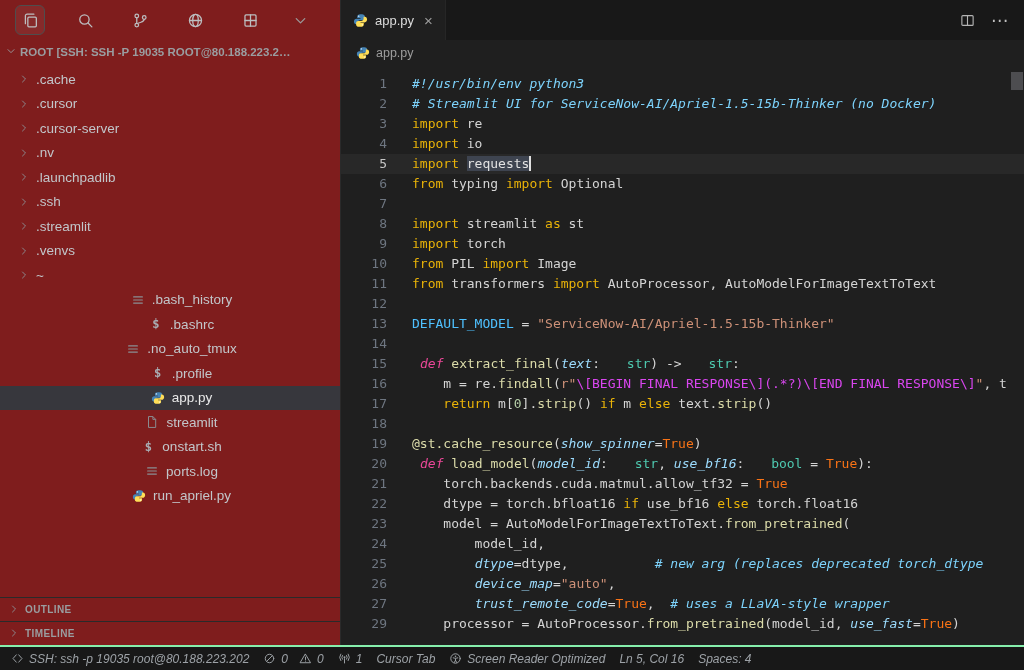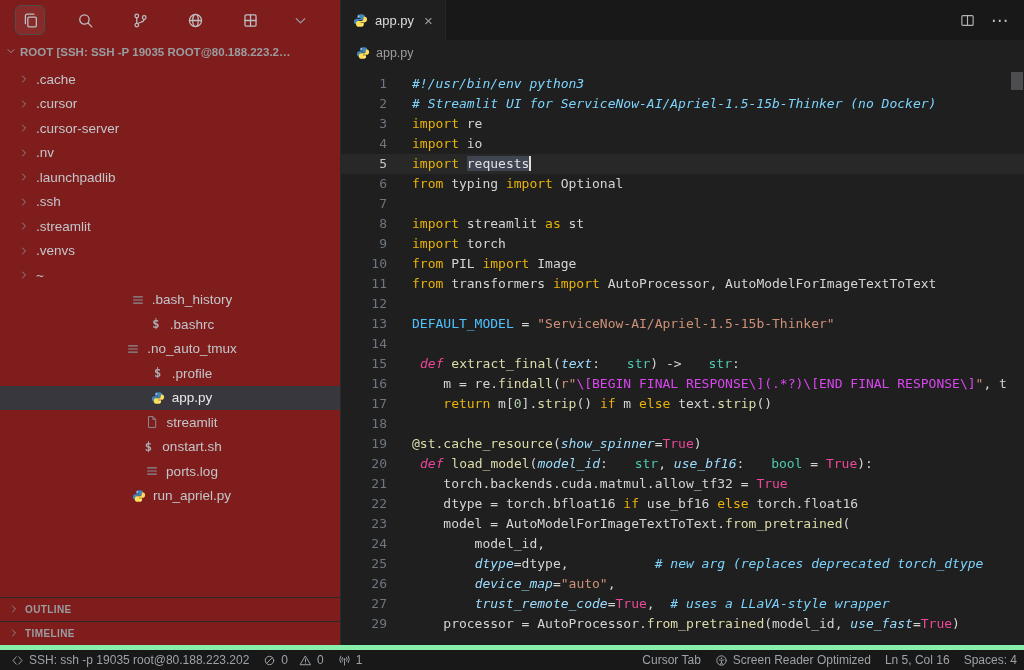--- a/index.html
+++ b/index.html
@@ -45,36 +45,36 @@
 
   .code-area{flex:1;position:relative;overflow:hidden;font-family:"DejaVu Sans Mono","Liberation Mono",monospace;font-size:13px;line-height:20px;padding-top:8px;}
   .code-line{display:flex;height:20px;white-space:pre;}
   .code-line.current{background:#282828;}
   .ln{width:46px;text-align:right;color:#6e7681;flex:none;}
   .ln.active{color:#c6c6c6;}
   .ctext{margin-left:25px;flex:none;}
   .tk-c{color:#7dd3fc;font-style:italic;}
   .tk-k{color:#eab308;}
   .tk-kd{color:#ec4899;font-style:italic;margin-left:8px;}
-  .tk-kc{color:#ec4899;}
+  .tk-kc{color:#f97316;}
   .tk-fn{color:#dcdcaa;}
   .tk-s{color:#ce9178;}
   .tk-rx{color:#d946ef;text-align:right;}
   .tk-t{color:#4ec9b0;margin-left:19px;}
   .tk-p{color:#9cdcfe;font-style:italic;}
   .tk-n{color:#b5cea8;}
   .tk-v{color:#d4d4d4;}
   .tk-const{color:#4fc1ff;}
   .tk-sel{color:#e2e2e2;background:#3e4450;}
   .tk-cur{display:inline-block;width:2px;height:15px;background:#e0e0e0;vertical-align:middle;transform:translateY(-1px);}
   .vscroll{position:absolute;top:0;right:0;width:14px;height:100%;}
   .vthumb{position:absolute;top:6px;right:1px;width:12px;height:18px;background:#4d4d50;}
 
   
-  .status-bar{height:25px;background:#181818;border-top:5px solid #86efac;display:flex;align-items:center;justify-content:space-between;font-size:12px;color:#9da2a7;padding-left:4px;overflow:hidden;white-space:nowrap;flex:none;}
+  .status-bar{height:25px;background:#181818;border-top:2px solid #86efac;display:flex;align-items:center;font-size:12px;color:#9da2a7;padding-left:4px;overflow:hidden;white-space:nowrap;flex:none;font-style:italic;}
   .sb-left,.sb-right{display:flex;align-items:center;height:100%;}
   .sb-item{display:flex;align-items:center;gap:5px;padding:0 7px;height:100%;}
   .sb-item svg{width:13px;height:13px;display:block;}
   .sb-item .gap2{margin-left:6px;}
 </style>
 </head>
 <body>
 
 <div class="app">
   <div class="main">

